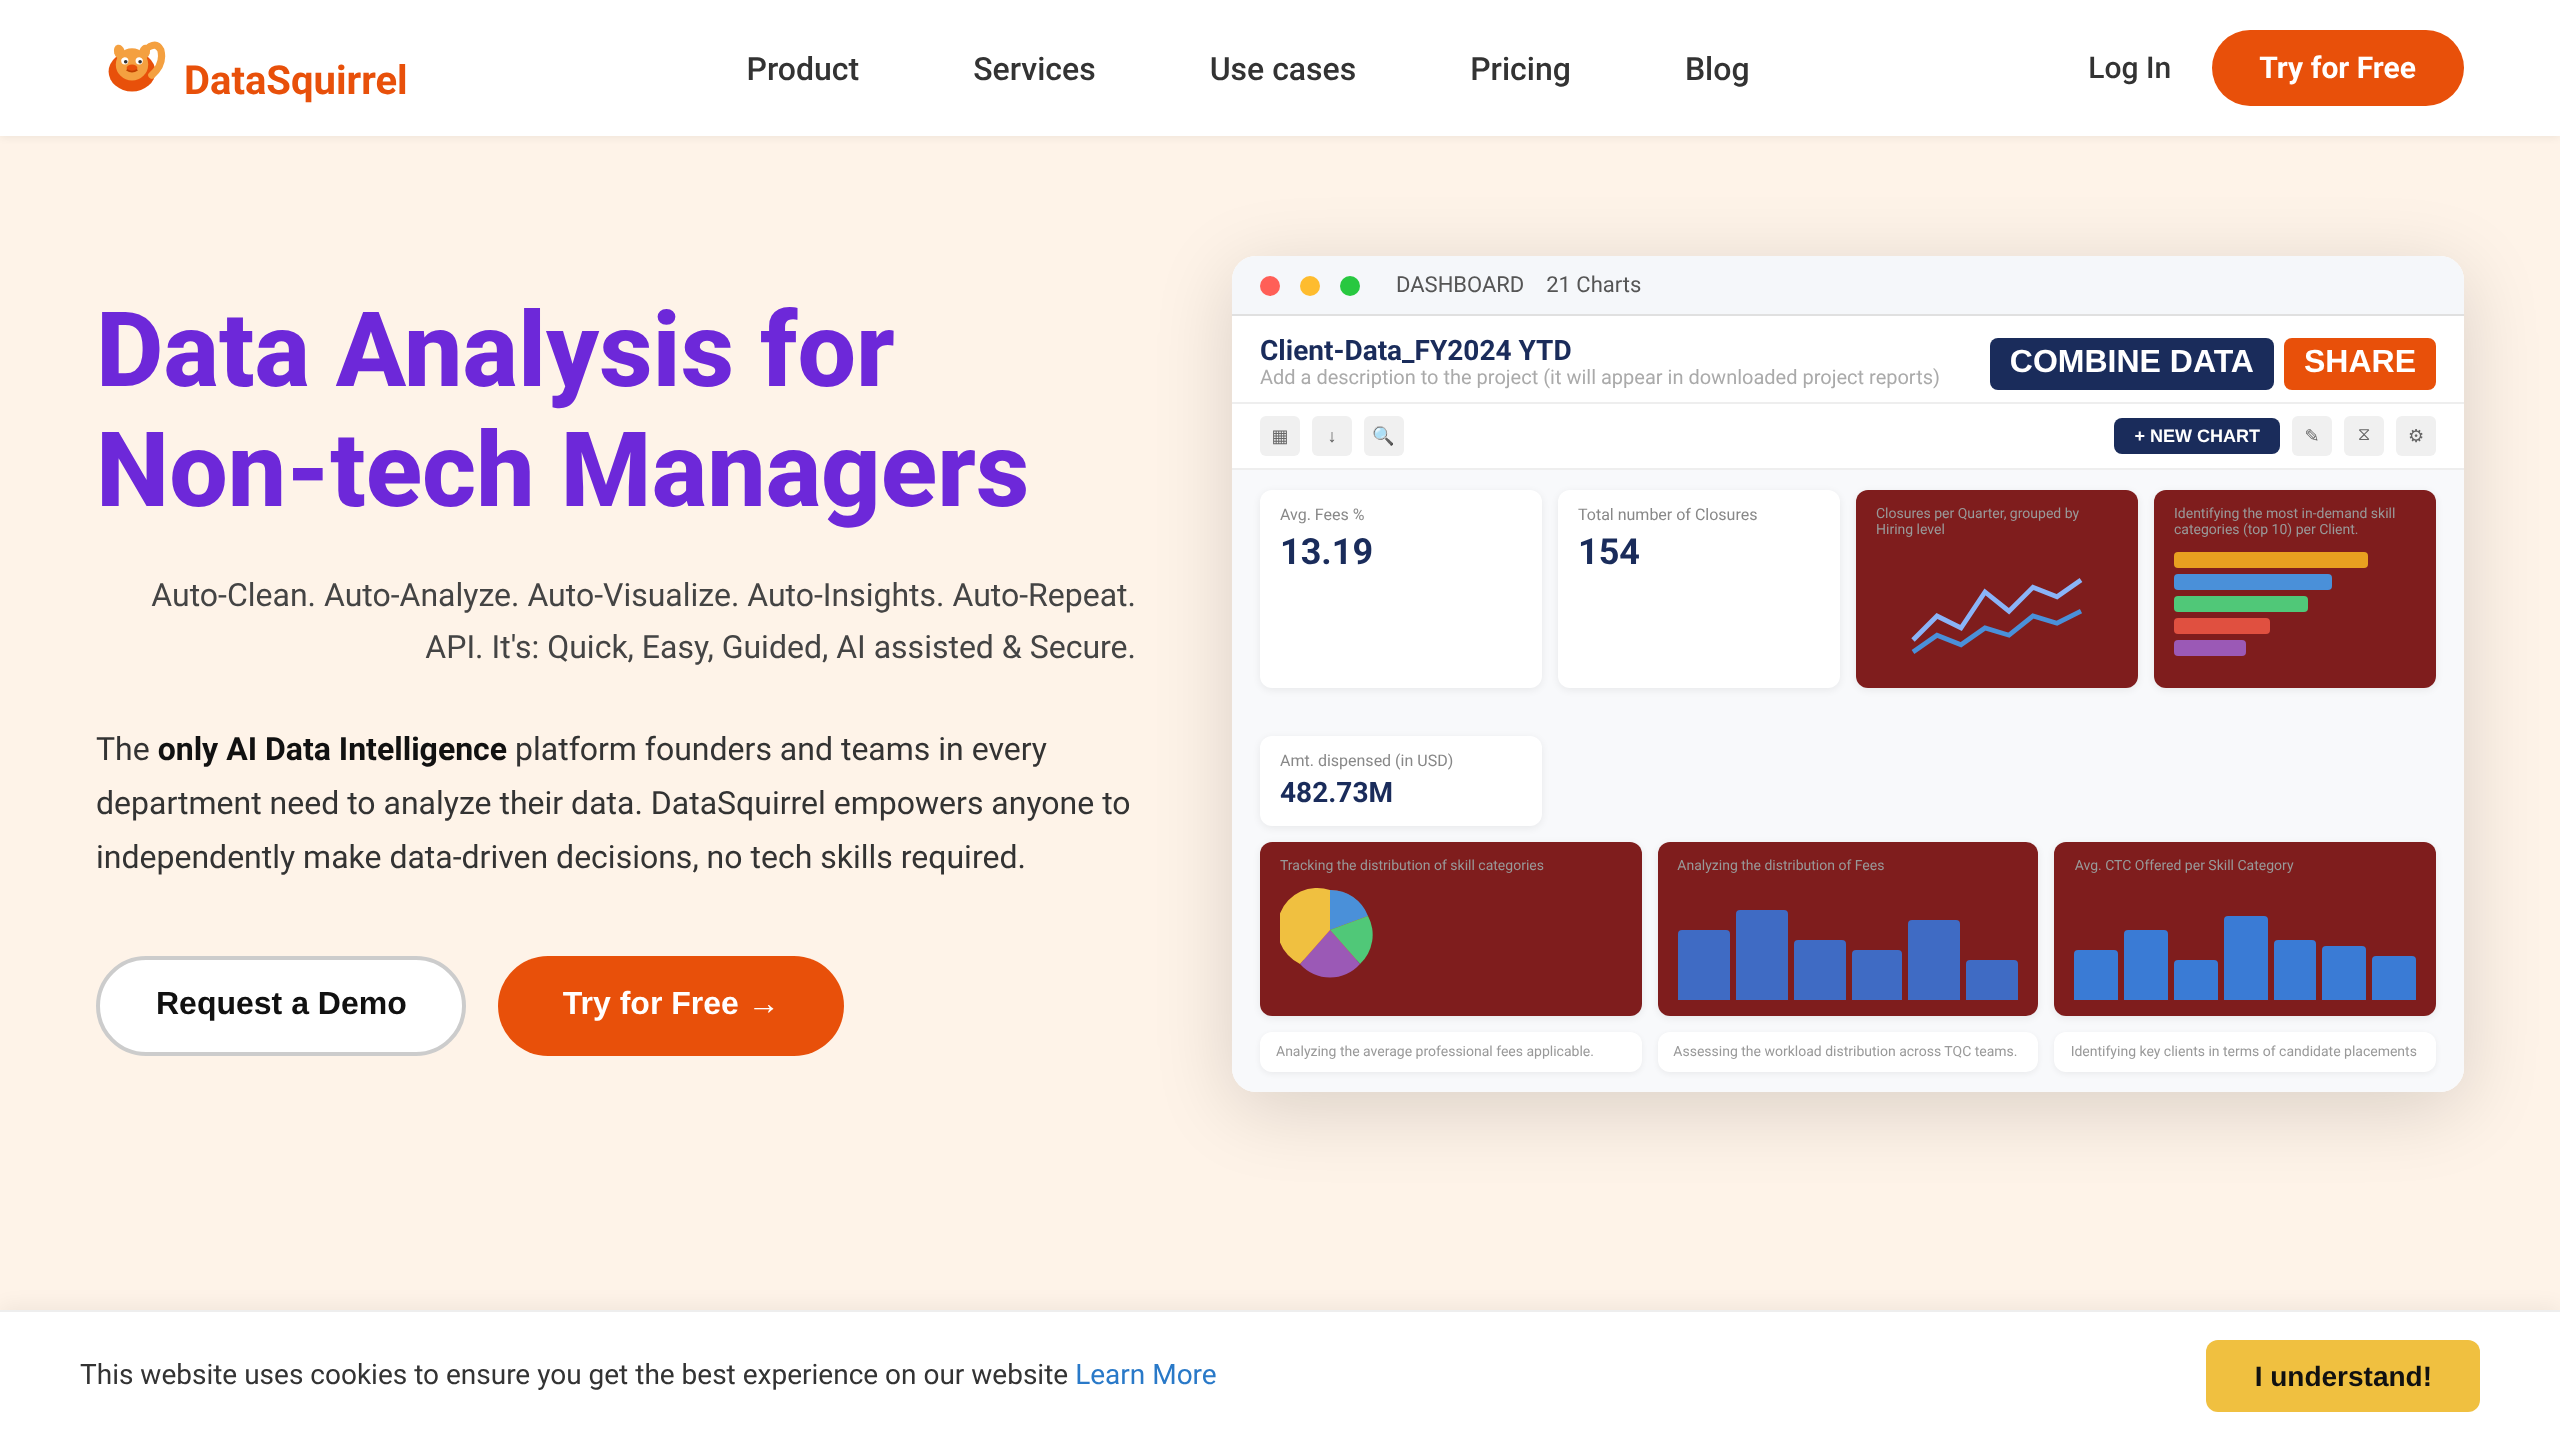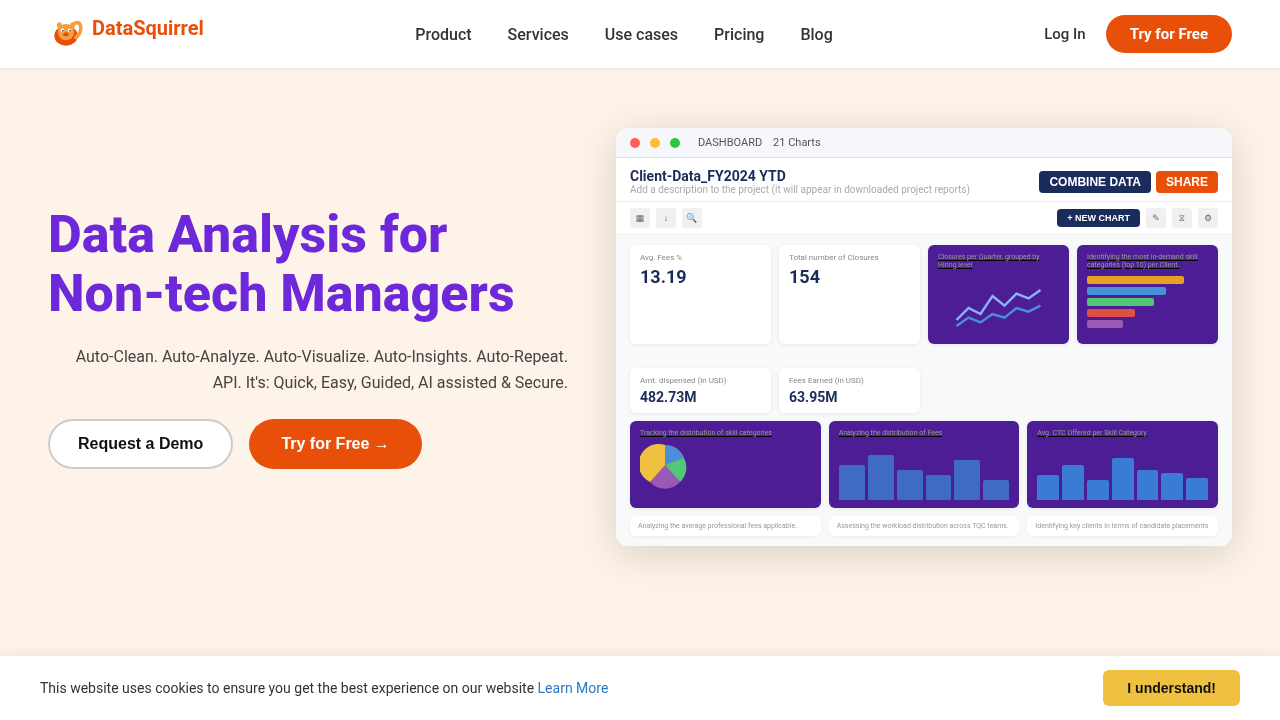--- a/index.html
+++ b/index.html
@@ -17,34 +17,34 @@
       justify-content: space-between;
       padding: 0 48px;
       height: 68px;
       background: #fff;
       box-shadow: 0 1px 4px rgba(0,0,0,0.06);
       position: relative;
       z-index: 10;
     }
     .nav-logo {
       display: flex;
-      align-items: flex-start;
+      align-items: flex-end;
       gap: 8px;
       text-decoration: none;
     }
     .nav-logo-text {
       font-size: 20px;
       font-weight: 700;
       color: #1a1a1a;
     }
     .nav-logo-text span { color: #e8500a; }
     .nav-links {
       display: flex;
       align-items: flex-start;
-      gap: 36px;
+      gap: 57px;
       list-style: none;
     }
     .nav-links li a {
       text-decoration: none;
       color: #333;
       font-size: 16px;
       font-weight: 500;
     }
     .nav-actions {
       display: flex;
@@ -183,21 +183,21 @@
       align-items: center;
       gap: 6px;
       border-bottom: 1px solid #eee;
     }
     .db-toolbar-btn {
       background: #1a2c5b;
       color: #fff;
       border: none;
       border-radius: 4px;
       padding: 4px 10px;
-      font-size: 12px;
+      font-size: 16px;
       font-weight: 600;
       cursor: pointer;
     }
     .db-toolbar-btn.orange { background: #e8500a; }
     .db-toolbar-icon {
       width: 20px; height: 20px;
       background: #f0f0f0;
       border-radius: 3px;
       display: flex; align-items: center; justify-content: center;
       font-size: 9px; color: #666;
@@ -228,26 +228,25 @@
       font-size: 8px;
       color: #888;
       margin-bottom: 4px;
     }
     .db-card-value {
       font-size: 18px;
       font-weight: 700;
       color: #1a2c5b;
     }
     .db-card-chart {
-      background: #4c1d95;
+      background: #7f1d1d;
       border-radius: 6px;
       padding: 8px 10px;
       box-shadow: 0 1px 4px rgba(0,0,0,0.07);
       min-height: 80px;
-      text-decoration: underline;
     }
     
     .mini-line {
       width: 100%;
       height: 60px;
     }
     .mini-bar-container {
       display: flex;
       align-items: flex-end;
       gap: 3px;
@@ -368,20 +367,23 @@
   <div class="nav-actions">
     <a class="nav-login" href="#">Log In</a>
     <a class="nav-cta" href="#">Try for Free</a>
   </div>
 </nav>
 
 <section class="hero">
   <div class="hero-text">
     <h1 class="hero-title">Data Analysis for Non-tech Managers</h1>
     <p class="hero-subtitle">Auto-Clean. Auto-Analyze. Auto-Visualize. Auto-Insights. Auto-Repeat. API. It's: Quick, Easy, Guided, AI assisted &amp; Secure.</p>
+    <p class="hero-description">
+      <span>The </span><strong>only AI Data Intelligence</strong><span> platform founders and teams in every department need to analyze their data. DataSquirrel empowers anyone to independently make data-driven decisions, no tech skills required.</span>
+    </p>
     <div class="hero-buttons">
       <button class="btn-demo">Request a Demo</button>
       <button class="btn-try">Try for Free →</button>
     </div>
   </div>
 
   <div class="hero-image">
 
     <div class="db-header">
       <div class="db-dot red"></div>
@@ -445,24 +447,20 @@
             <div class="mini-hbar" style="width:30%;background:#9b59b6;"></div>
           </div>
         </div>
       </div>
 
       <div class="db-grid" style="margin-bottom:8px; grid-template-columns: 1fr 1fr 1fr 1fr; margin-top: 11px;">
         <div class="db-card">
           <div class="db-card-label">Amt. dispensed (in USD)</div>
           <div class="db-card-value" style="font-size:14px;">482.73M</div>
         </div>
-        <div class="db-card">
-          <div class="db-card-label">Fees Earned (in USD)</div>
-          <div class="db-card-value" style="font-size:14px;">63.95M</div>
-        </div>
         <div style="grid-column: span 2;"></div>
       </div>
 
       <div class="db-grid-2">
         <div class="db-card-chart">
           <div class="db-card-chart-label">Tracking the distribution of skill categories</div>
           <svg class="mini-pie" viewBox="0 0 50 50">
 
             <circle cx="25" cy="25" r="20" fill="#e8500a"></circle>
             <path d="M25,25 L25,5 A20,20 0 0,1 44,18 Z" fill="#4a90d9"></path>

